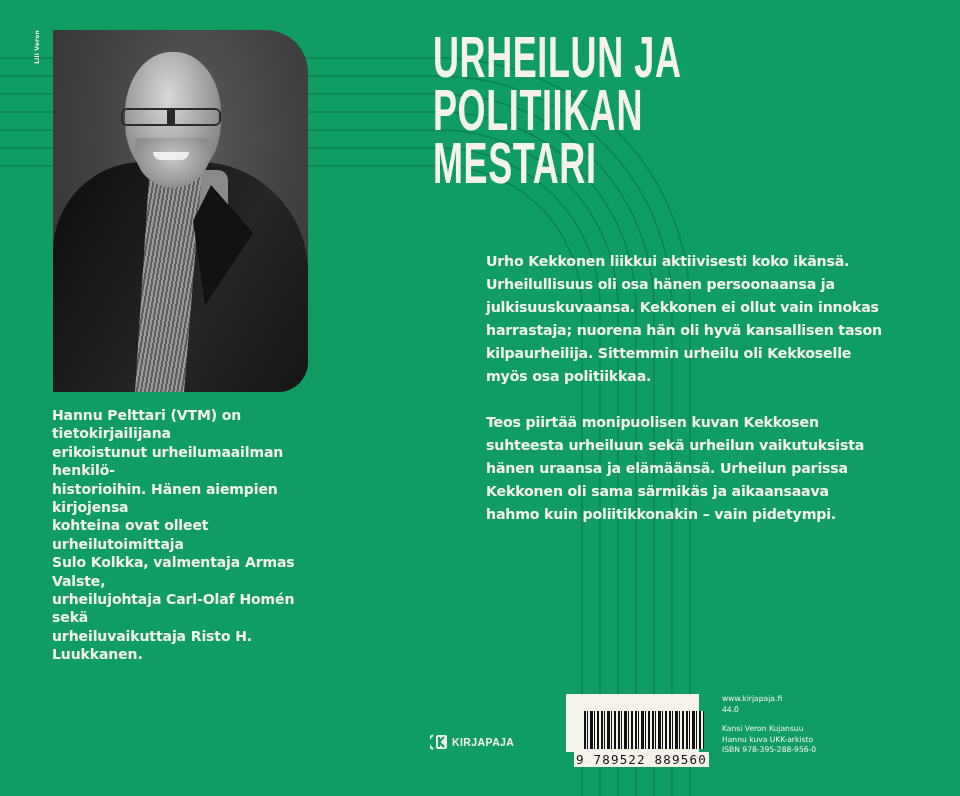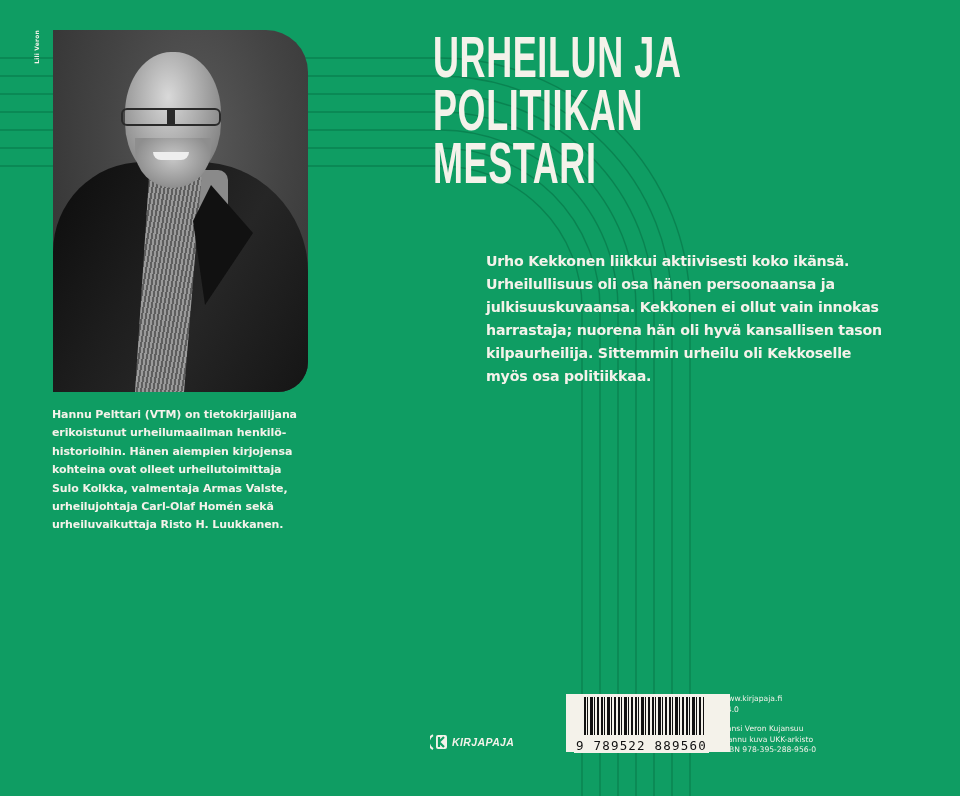--- a/index.html
+++ b/index.html
@@ -78,39 +78,39 @@
   .blurb {
     position: absolute; left: 486px; top: 222px; width: 410px;
     font-size: 14.2px; line-height: 23px; font-weight: bold; color: #f4f2ea;
     letter-spacing: -0.2px;
     margin-top: 28px;
   }
   .blurb p { margin: 0 0 23px 0; white-space: pre-line; }
 
   .bio {
     position: absolute; left: 52px; top: 406px; width: 270px;
-    font-size: 11px; line-height: 18.4px; font-weight: bold; color: #f4f2ea;
+    font-size: 14px; line-height: 18.4px; font-weight: bold; color: #f4f2ea;
     white-space: pre-line; letter-spacing: -0.1px;
   }
 
   .logo {
     position: absolute; left: 430px; top: 733px;
     display: flex; align-items: center; gap: 4px;
   }
   .logo .mark {
     width: 18px; height: 18px; position: relative;
   }
   .logo .word {
     font-family: "Liberation Sans", sans-serif; font-weight: bold;
-    font-size: 10.5px; color: #f4f2ea; letter-spacing: 0.4px; font-style: italic;
+    font-size: 10.5px; color: #f4f2ea; letter-spacing: 0.4px;
   }
 
   .barcode {
-    position: absolute; left: 566px; top: 694px; width: 164px; height: 58px;
-    background: #f4f2ea; box-sizing: border-box; padding: 3px 8px 0 8px;
+    position: absolute; left: 566px; top: 694px; width: 133px; height: 58px;
+    background: #f4f2ea; box-sizing: border-box; padding: 17px 8px 0 8px;
   }
   .barcode .bars {
     height: 38px; margin-left: 10px; width: 120px;
     background: repeating-linear-gradient(90deg,
       #111 0 2px, #f4f2ea 2px 3px, #111 3px 4px, #f4f2ea 4px 6px,
       #111 6px 9px, #f4f2ea 9px 10px, #111 10px 11px, #f4f2ea 11px 13px,
       #111 13px 15px, #f4f2ea 15px 17px);
   }
   .barcode .digits {
     font-family: "DejaVu Sans Mono", monospace; font-size: 12.5px;
@@ -156,20 +156,25 @@
   <div>MESTARI</div>
 </h1>
 
 <div class="blurb">
   <p>Urho Kekkonen liikkui aktiivisesti koko ikänsä.
 Urheilullisuus oli osa hänen persoonaansa ja
 julkisuuskuvaansa. Kekkonen ei ollut vain innokas
 harrastaja; nuorena hän oli hyvä kansallisen tason
 kilpaurheilija. Sittemmin urheilu oli Kekkoselle
 myös osa politiikkaa.</p>
+  <p>Teos piirtää monipuolisen kuvan Kekkosen
+suhteesta urheiluun sekä urheilun vaikutuksista
+hänen uraansa ja elämäänsä. Urheilun parissa
+Kekkonen oli sama särmikäs ja aikaansaava
+hahmo kuin poliitikkonakin – vain pidetympi.</p>
 </div>
 
 <div class="bio">Hannu Pelttari (VTM) on tietokirjailijana
 erikoistunut urheilumaailman henkilö-
 historioihin. Hänen aiempien kirjojensa
 kohteina ovat olleet urheilutoimittaja
 Sulo Kolkka, valmentaja Armas Valste,
 urheilujohtaja Carl-Olaf Homén sekä
 urheiluvaikuttaja Risto H. Luukkanen.</div>
 

